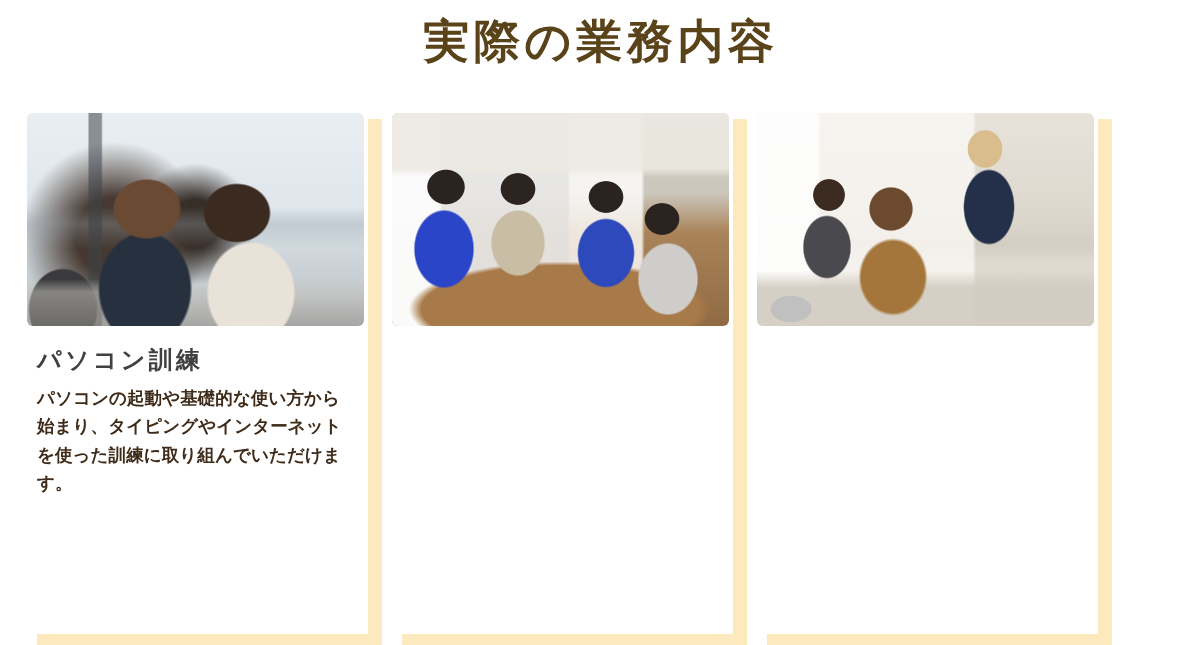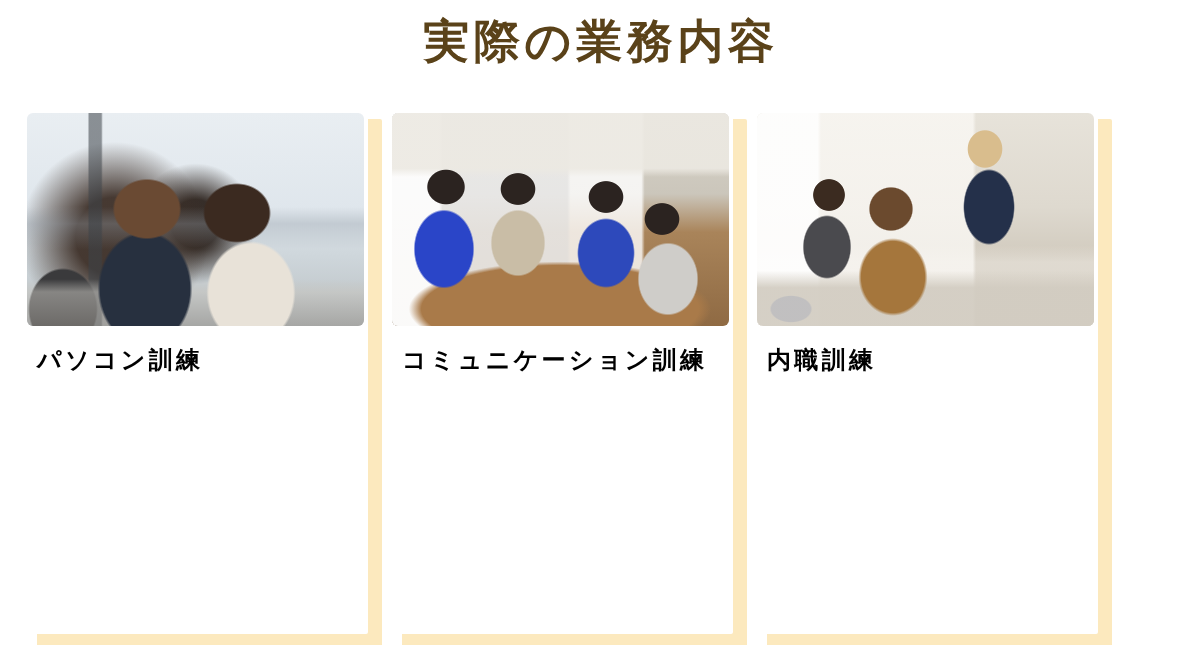--- a/index.html
+++ b/index.html
@@ -156,21 +156,21 @@
       radial-gradient(ellipse 22px 22px at 72px 82px, #3b2b20 0 70%, rgba(59,43,32,0) 74%),
       radial-gradient(ellipse 32px 42px at 70px 134px, #4a4a4e 0 72%, rgba(74,74,78,0) 76%),
       
       linear-gradient(180deg, rgba(255,255,255,0) 0 74%, rgba(209,203,192,0.9) 82% 100%),
       
       radial-gradient(ellipse 28px 18px at 34px 196px, #2c57c4 0 70%, rgba(44,87,196,0) 76%);
   }
 
   
   .card-heading {
-    color: #000000;
+    color: #404040;
     font-size: 24px;
     font-weight: 700;
     letter-spacing: 0.14em;
     line-height: 1.25;
     margin: 19px 0 0 14px;
     white-space: nowrap;
   }
 
   .card-body {
     color: #3f2b19;
@@ -185,25 +185,24 @@
 </head>
 <body>
 
 <h2 class="section-title">実際の業務内容</h2>
 
 <div class="cards-row">
 
   <div class="card">
     <div class="card-photo photo-pc" aria-label="パソコン訓練の様子"></div>
     <h3 class="card-heading">パソコン訓練</h3>
+    <p class="card-body">パソコンの起動や基礎的な使い方から始まり、タイピングやインターネットを使った訓練に取り組んでいただけます。</p>
   </div>
 
   <div class="card">
     <div class="card-photo photo-comm" aria-label="コミュニケーション訓練の様子"></div>
-    <h3 class="card-heading">コミュニケーション訓練</h3>
   </div>
 
   <div class="card">
     <div class="card-photo photo-work" aria-label="内職訓練の様子"></div>
-    <h3 class="card-heading">内職訓練</h3>
   </div>
 
 </div>
 
 </body></html>

